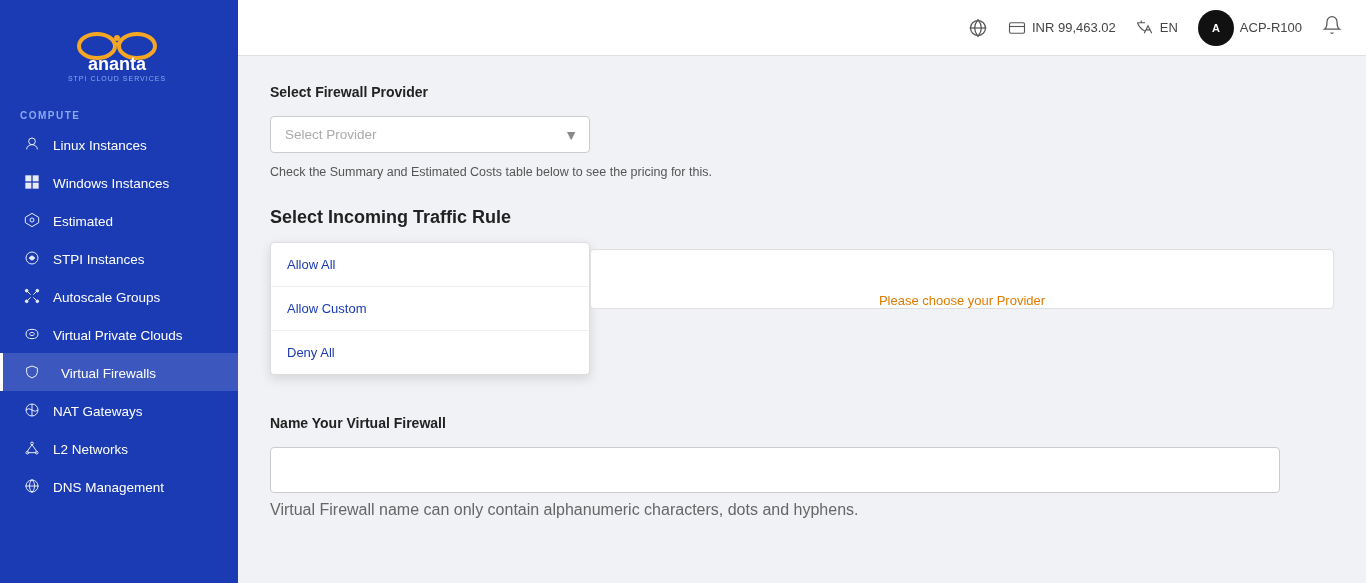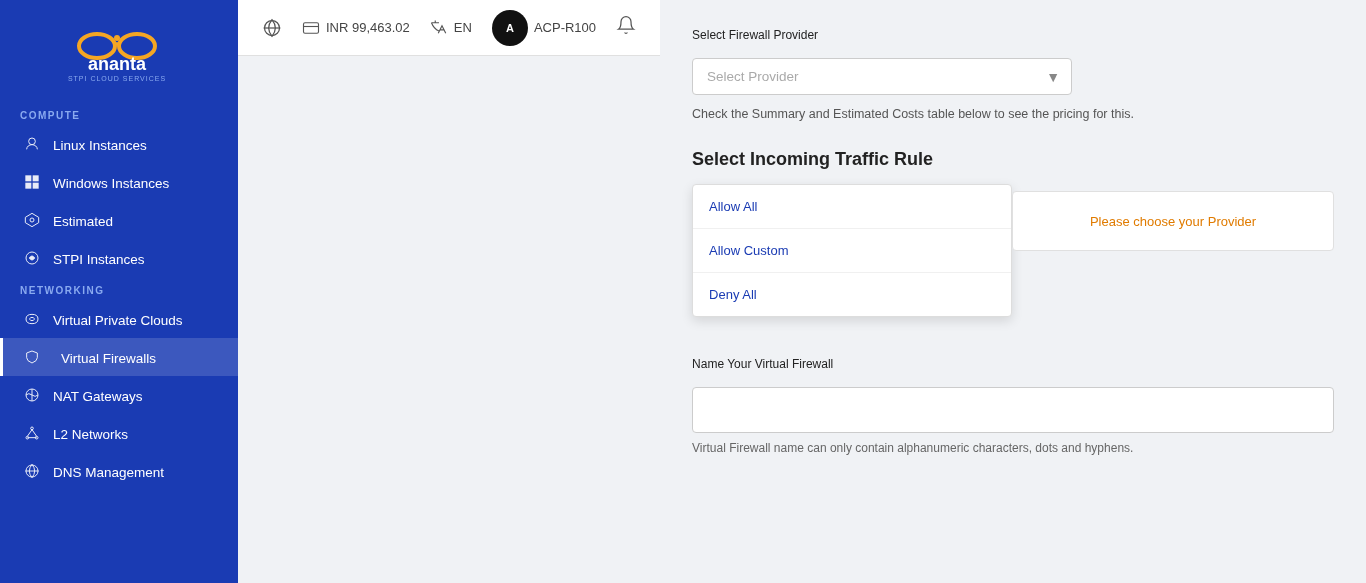--- a/index.html
+++ b/index.html
@@ -51,21 +51,21 @@
       align-items: center;
       justify-content: center;
       flex-shrink: 0;
       opacity: 0.9;
     }
 
     
     .main-area {
       flex: 1;
       display: flex;
-      flex-direction: row;
+      flex-direction: column;
       background: #f0f2f5;
       overflow: hidden;
     }
 
     
     .topbar {
       background: #fff;
       height: 56px;
       display: flex;
       align-items: center;
@@ -100,30 +100,30 @@
     
     .page-content {
       flex: 1;
       overflow-y: auto;
       padding: 28px 32px;
       position: relative;
     }
 
     
     .section-title {
-      font-size: 12px;
-      font-weight: 400;
+      font-size: 14px;
+      font-weight: 700;
       color: #222;
       margin-bottom: 16px;
     }
 
     
     .provider-select-wrapper {
       position: relative;
-      width: 380px;
+      width: 320px;
       margin-bottom: 12px;
     }
     .provider-select {
       width: 100%;
       padding: 10px 36px 10px 14px;
       border: 1px solid #ccc;
       border-radius: 4px;
       background: #fff;
       font-size: 13.5px;
       color: #aaa;
@@ -185,37 +185,37 @@
       max-width: 1010px;
       padding: 14px 14px;
       border: 1px solid #ccc;
       border-radius: 4px;
       font-size: 14px;
       background: #fff;
       color: #333;
       margin-bottom: 8px;
     }
     .firewall-helper {
-      font-size: 12px;
+      font-size: 16px;
       color: #666;
     }
 
     
     .traffic-and-panel {
       display: flex;
       align-items: flex-start;
     }
     .traffic-col { flex: 0 0 320px; }
     .panel-col {
       flex: 1;
       background: #fff;
       border: 1px solid #e0e0e0;
       border-radius: 4px;
       display: flex;
-      align-items: center;
+      align-items: flex-end;
       justify-content: center;
       height: 60px;
       margin-top: 42px;
     }
   </style>
 </head>
 <body>
 
 <nav class="sidebar">
   <div class="logo-area">
@@ -274,22 +274,33 @@
   <div class="nav-item">
     <span class="nav-icon">
       <svg width="16" height="16" viewBox="0 0 24 24" fill="none" stroke="white" stroke-width="1.5">
           <circle cx="12" cy="12" r="9"></circle>
           <path d="M8 12 Q12 6 16 12 Q12 18 8 12Z" fill="white"></path>
         </svg>
     </span>
     <span>STPI Instances</span>
   </div>
 
-
-  <div class="section-label">NETWORKING</div>
+  <div class="nav-item">
+    <span class="nav-icon">
+      <svg width="16" height="16" viewBox="0 0 24 24" fill="none" stroke="white" stroke-width="1.5">
+          <path d="M4 4 L10 10 M14 14 L20 20 M4 20 L10 14 M14 10 L20 4"></path>
+          <circle cx="4" cy="4" r="2" fill="white"></circle>
+          <circle cx="20" cy="4" r="2" fill="white"></circle>
+          <circle cx="4" cy="20" r="2" fill="white"></circle>
+          <circle cx="20" cy="20" r="2" fill="white"></circle>
+        </svg>
+    </span>
+    <span>Autoscale Groups</span>
+  </div>
+
 
   <div class="nav-item">
     <span class="nav-icon">
       <svg width="16" height="16" viewBox="0 0 24 24" fill="none" stroke="white" stroke-width="1.5">
           <path d="M3 12 Q3 5 12 5 Q21 5 21 12 Q21 19 12 19 Q3 19 3 12Z"></path>
           <path d="M8 12 Q12 7 16 12 Q12 17 8 12Z"></path>
         </svg>
     </span>
     <span>Virtual Private Clouds</span>
   </div>

